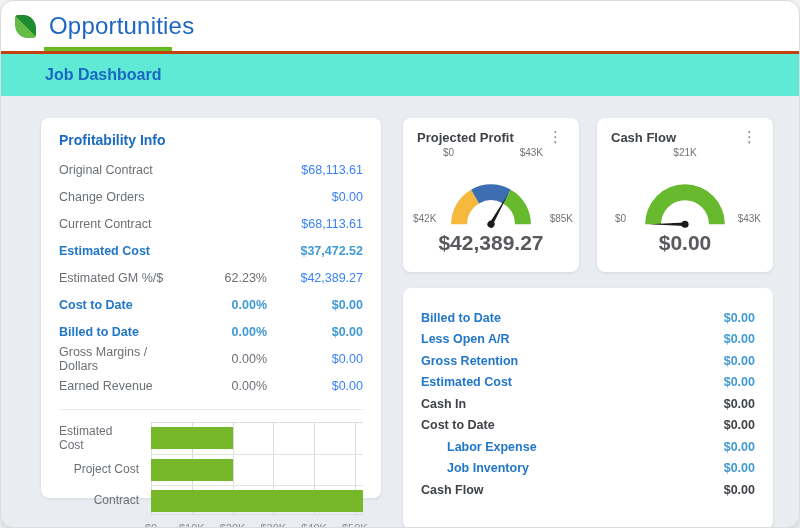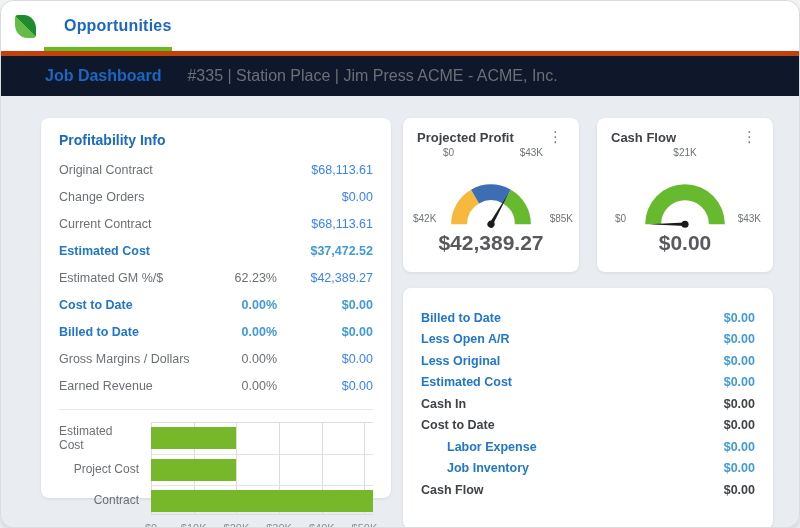--- a/index.html
+++ b/index.html
@@ -5,28 +5,28 @@
   * { box-sizing: border-box; margin: 0; padding: 0; }
   html,body { background:#f4f5f7; font-family:"Liberation Sans","DejaVu Sans",sans-serif; }
   .screen{
     width:800px;height:528px;border-radius:14px;overflow:hidden;position:relative;
     background:#e9edf2;border:1px solid #d9dde2;box-shadow:0 4px 10px rgba(0,0,0,.15);
   }
   
   .header{height:50px;background:#fff;display:flex;align-items:center;padding-left:14px;position:relative;}
   .leaf{width:21px;height:23px;border-radius:3px 58% 3px 58%;
     background:linear-gradient(225deg,#1f8b30 50%,#66bb46 50%);}
-  .app-title{margin-left:28px;font-size:16px;font-weight:bold;color:#1b67c2;letter-spacing:.2px;}
+  .app-title{margin-left:13px;font-size:24px;font-weight:normal;color:#1b67c2;letter-spacing:.2px;}
   .title-underline{position:absolute;left:43px;bottom:0;width:128px;height:4px;background:#66bb22;}
   
-  .subheader{height:45px;background:#0f172a;border-top:5px solid #c2410c;display:flex;align-items:center;padding-left:44px;}
+  .subheader{height:45px;background:#5eead4;border-top:3px solid #c2410c;display:flex;align-items:center;padding-left:44px;}
   .page-title{font-size:16px;font-weight:bold;color:#1b67c2;margin-right:26px;cursor:pointer;}
   .job-info{font-size:16px;color:#6b7075;}
   
-  .content{height:433px;background:#e9edf2;padding:22px 26px 0 40px;display:flex;gap:12px;}
+  .content{height:433px;background:#e9edf2;padding:22px 26px 0 40px;display:flex;gap:22px;}
   .card{background:#fff;border-radius:8px;box-shadow:0 1px 3px rgba(40,50,60,.10);}
   .left-card{width:350px;height:380px;padding:14px 18px;}
   .right-col{width:370px;display:flex;flex-direction:column;gap:16px;}
   .gauge-row{display:flex;gap:18px;}
   .gauge-card{width:176px;height:154px;padding:12px 14px;}
   .cash-card{flex:1;padding:13px 18px;}
   .panel-title{font-size:14px;font-weight:bold;color:#1b6ac2;}
   
   .p-rows{margin-top:8px;}
   .p-row{display:flex;align-items:center;height:27px;font-size:12.5px;}
@@ -81,21 +81,20 @@
 <div class="screen">
 
   <div class="header">
     <div class="leaf"></div>
     <div class="app-title">Opportunities</div>
     <div class="title-underline"></div>
   </div>
 
   <div class="subheader">
     <div class="page-title">Job Dashboard</div>
-    <div class="job-info">#335 | Station Place  | Jim Press ACME - ACME, Inc.</div>
   </div>
 
   <div class="content">
 
     <div class="card left-card">
       <div class="panel-title">Profitability Info</div>
       <div class="p-rows">
         <div class="p-row">
           <span class="p-label">Original Contract</span>
           <span class="p-pct"></span>
@@ -232,21 +231,21 @@
         <div class="c-rows">
           <div class="c-row link">
             <span class="c-label">Billed to Date</span>
             <span class="c-val">$0.00</span>
           </div>
           <div class="c-row link">
             <span class="c-label">Less Open A/R</span>
             <span class="c-val">$0.00</span>
           </div>
           <div class="c-row link">
-            <span class="c-label">Less Original</span>
+            <span class="c-label">Gross Retention</span>
             <span class="c-val">$0.00</span>
           </div>
           <div class="c-row link">
             <span class="c-label">Estimated Cost</span>
             <span class="c-val">$0.00</span>
           </div>
           <div class="c-row dark">
             <span class="c-label">Cash In</span>
             <span class="c-val">$0.00</span>
           </div>

